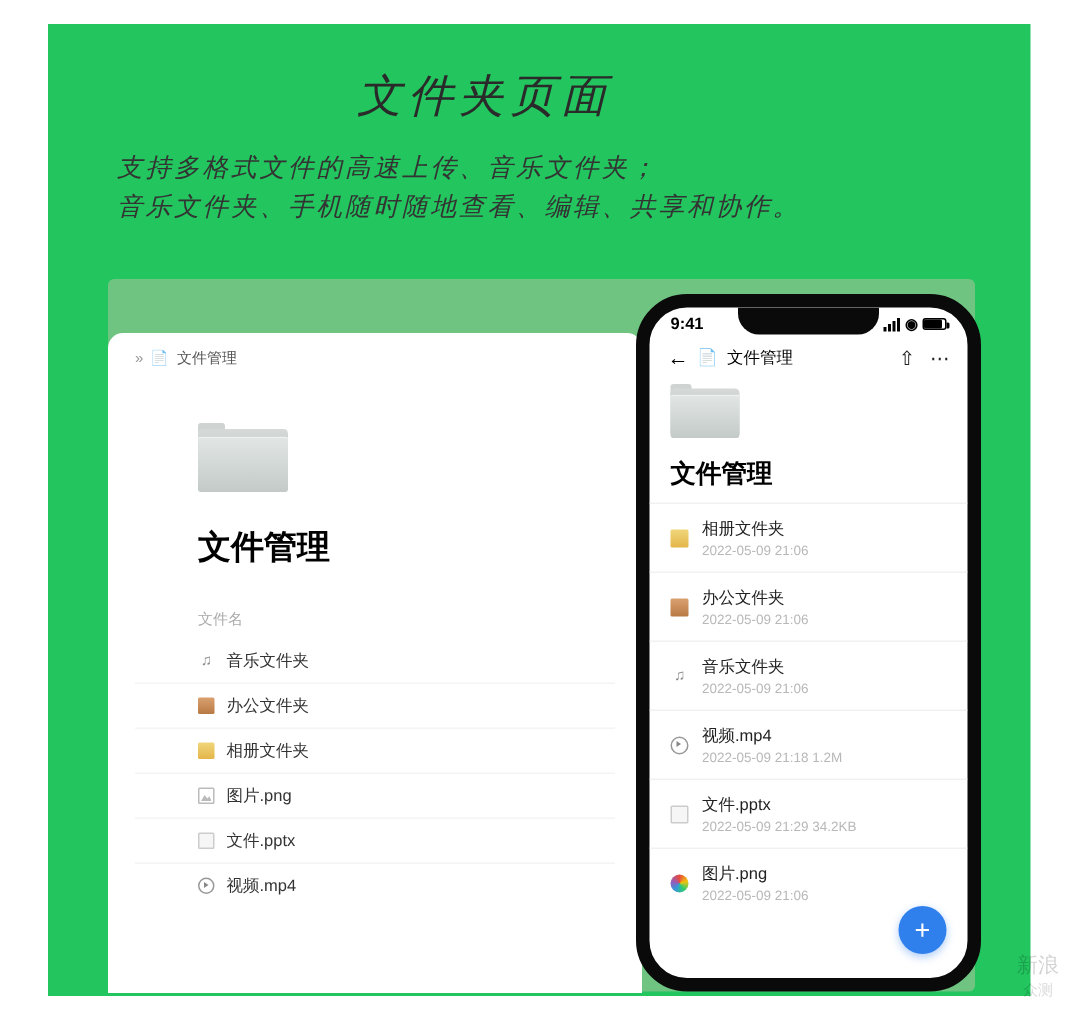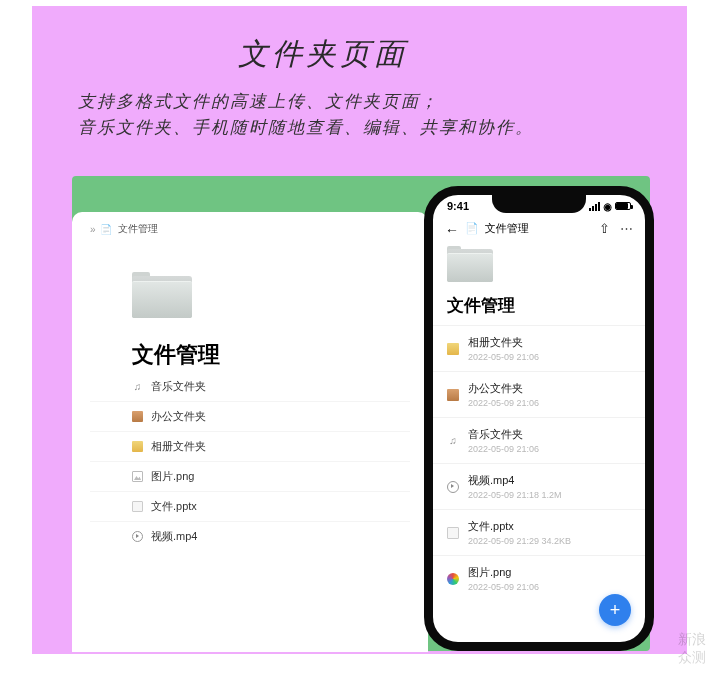--- a/index.html
+++ b/index.html
@@ -6,24 +6,24 @@
 body {
   width: 720px;
   height: 690px;
   background: #fff;
   font-family: -apple-system, "PingFang SC", "Helvetica Neue", sans-serif;
   position: relative;
 }
 .frame {
   position: absolute;
   left: 32px;
-  top: 6px;
+  top: 16px;
   width: 655px;
   height: 648px;
-  background: #f0abfc;
+  background: #22c55e;
   overflow: hidden;
 }
 .header {
   padding: 28px 20px 8px 46px;
 }
 .title {
   font-family: "KaiTi", "STKaiti", "楷体", cursive;
   font-size: 30px;
   color: #2a2a2a;
   letter-spacing: 4px;
@@ -174,48 +174,49 @@
   display:flex; align-items:center; justify-content:center;
   font-size:18px; font-weight:300;
   box-shadow: 0 2px 6px rgba(47,128,237,.4);
 }
 
 .watermark {
   position:absolute; right:14px; bottom:23px;
   font-size:14px; color:rgba(0,0,0,0.18);
   font-weight:400; letter-spacing:0;
 }
-.watermark .sub { font-size:14px; display:block; text-align:center; opacity:.9; }
+.watermark .sub { font-size:10px; display:block; text-align:center; opacity:.9; }
 </style>
 </head>
 <body>
 
 <div class="frame">
   <div class="header">
     <div class="title">文件夹页面</div>
     <div class="subtitle">
-      <span>支持多格式文件的高速上传、文件夹页面；</span><br>
+      <span>支持多格式文件的高速上传、音乐文件夹；</span><br>
       <span>音乐文件夹、手机随时随地查看、编辑、共享和协作。</span>
     </div>
   </div>
 
   <div class="stage">
 
     <div class="desktop">
       <div class="desk-crumb">
         <span class="chev">»</span>
         <span>📄</span>
         <span>文件管理</span>
       </div>
       <div class="desk-folder-icon">
         <div class="tab"></div>
           <div class="back"></div>
           <div class="front"></div>
       </div>
       <div class="desk-title">文件管理</div>
+      <div class="desk-col">文件名</div>
       <ul class="dlist">
         <li>
             <span class="ic music"></span>
             <span>音乐文件夹</span>
           </li>
         <li>
             <span class="ic office"></span>
             <span>办公文件夹</span>
           </li>
         <li>

